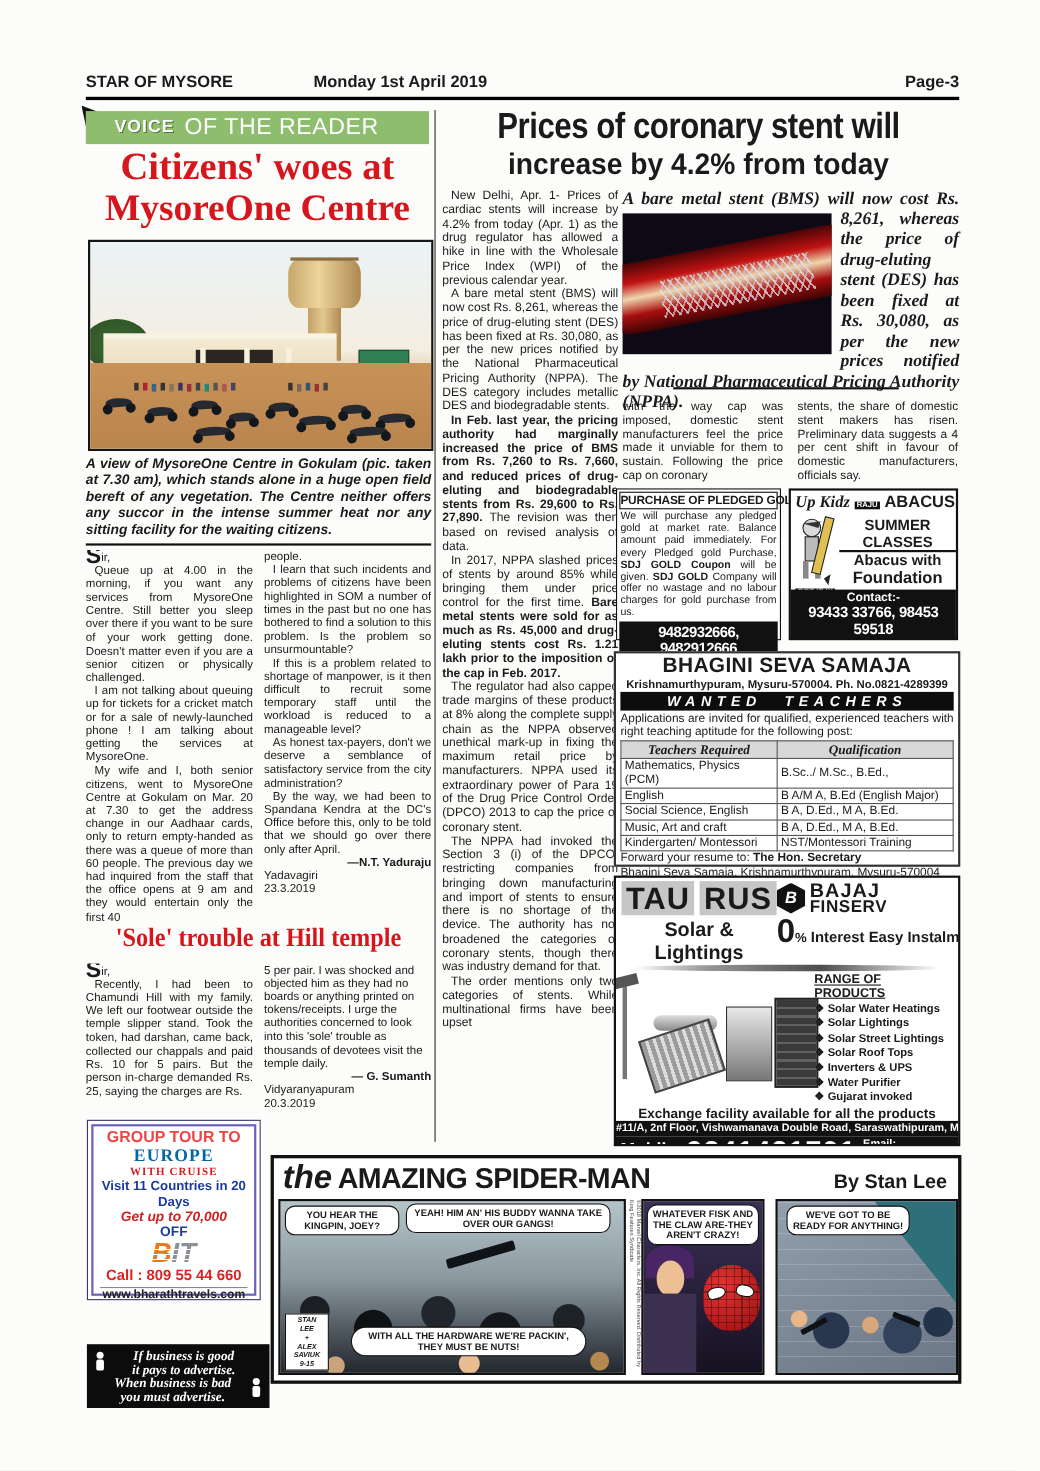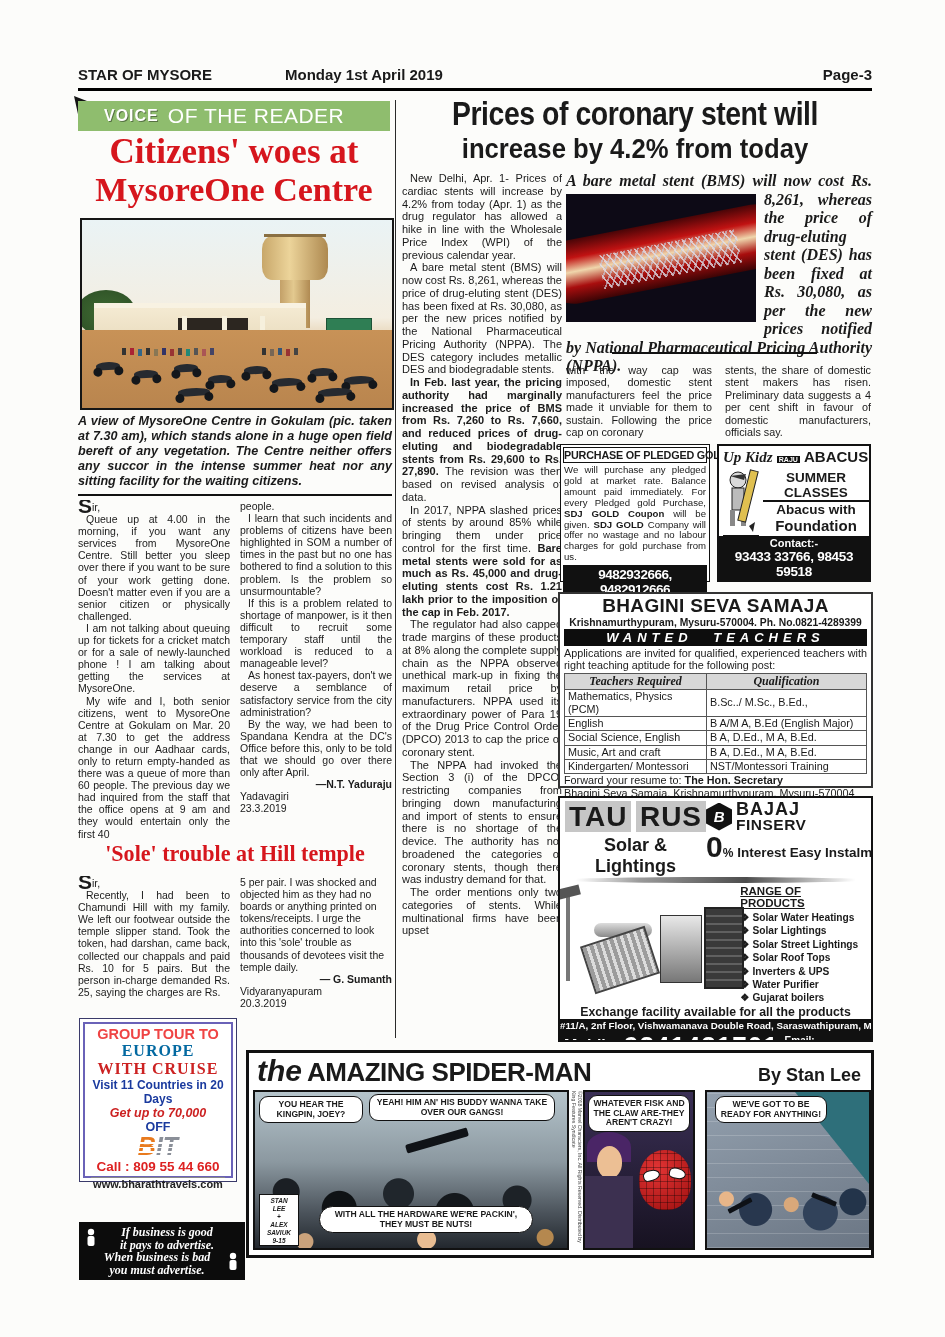--- a/index.html
+++ b/index.html
@@ -121,21 +121,21 @@
       background:repeating-linear-gradient(90deg,#9c9c9c 0 4px,#dcdcdc 4px 7px)}
   .g2t{position:absolute;left:30px;top:38px;width:58px;height:14px;border-radius:7px;background:linear-gradient(#ddd,#8a8a8a)}
   .g3{position:absolute;left:96px;top:30px;width:40px;height:66px;background:linear-gradient(#e8e8e8,#777);border:1px solid #333}
   .g4{position:absolute;left:140px;top:22px;width:36px;height:78px;border:2px solid #222;
       background:repeating-linear-gradient(0deg,#3a3a3a 0 6px,#606060 6px 8px),repeating-linear-gradient(90deg,rgba(255,255,255,.25) 0 1px,transparent 1px 7px)}
   
   .europe{left:79px;top:1018px;width:158px;height:164px;border:1px solid #3a3a6a;background:#fff;box-sizing:border-box;padding:3px}
   .eu-in{border:2px solid #6a62b8;height:100%;box-sizing:border-box;text-align:center;padding-top:2px}
   .eu1{color:#ef4444;font-weight:900;font-size:14.5px}
   .eu2{color:#0369a1;font-family:"Liberation Serif",serif;font-weight:900;font-size:16px;letter-spacing:1px}
-  .eu3{color:#cc2222;font-family:"Liberation Serif",serif;font-weight:900;font-size:16px;letter-spacing:1px}
+  .eu3{color:#cc2222;font-family:"Liberation Serif",serif;font-weight:900;font-size:10px;letter-spacing:1px}
   .eu4{color:#1a3a9e;font-weight:900;font-size:12px}
   .eu5{color:#cc2222;font-weight:900;font-style:italic;font-size:12.5px}
   .eu6{color:#1a3a9e;font-weight:900;font-size:12.5px}
   .bit{position:relative;display:inline-block;font-style:italic;font-weight:900;font-size:25px;line-height:24px}
   .bit .bb{color:#e87a1e}.bit .bt{color:#8a8f98}
   .bit .stripes{position:absolute;left:-2px;top:5px;width:110%;height:16px;background:repeating-linear-gradient(#0000 0 3px,#fff 3px 4.6px)}
   .eu-call{color:#d22;font-weight:900;font-size:13.5px}
   .eu-web{color:#222;font-weight:900;font-size:11px;border-top:1px solid #888;display:inline-block;padding:0 2px}
   
   .advt{left:79px;top:1222px;width:166px;height:58px;background:#0c0c0c;color:#fff;box-sizing:border-box;padding:4px 4px;
@@ -383,21 +383,21 @@
       </div>
       <div class="ta-range">
         <div class="ta-rt">RANGE OF PRODUCTS</div>
         <ul>
           <li><span class="dia">❖</span><span>Solar Water Heatings</span></li>
           <li><span class="dia">❖</span><span>Solar Lightings</span></li>
           <li><span class="dia">❖</span><span>Solar Street Lightings</span></li>
           <li><span class="dia">❖</span><span>Solar Roof Tops</span></li>
           <li><span class="dia">❖</span><span>Inverters &amp; UPS</span></li>
           <li><span class="dia">❖</span><span>Water Purifier</span></li>
-          <li><span class="dia">❖</span><span>Gujarat boilers</span></li>
+          <li><span class="dia">❖</span><span>Gujarat invoked</span></li>
         </ul>
       </div>
     </div>
     <div class="ta-ex">Exchange facility available for all the products</div>
     <div class="ta-addr">#11/A, 2nf Floor, Vishwamanava Double Road, Saraswathipuram, Mysuru-570009</div>
     <div class="ta-mob">
       <span class="mo-l">Mobile:</span>
       <span class="mo-n">9241421701</span>
       <span class="mo-e">Email: sales@taurussolar.com</span>
     </div>

